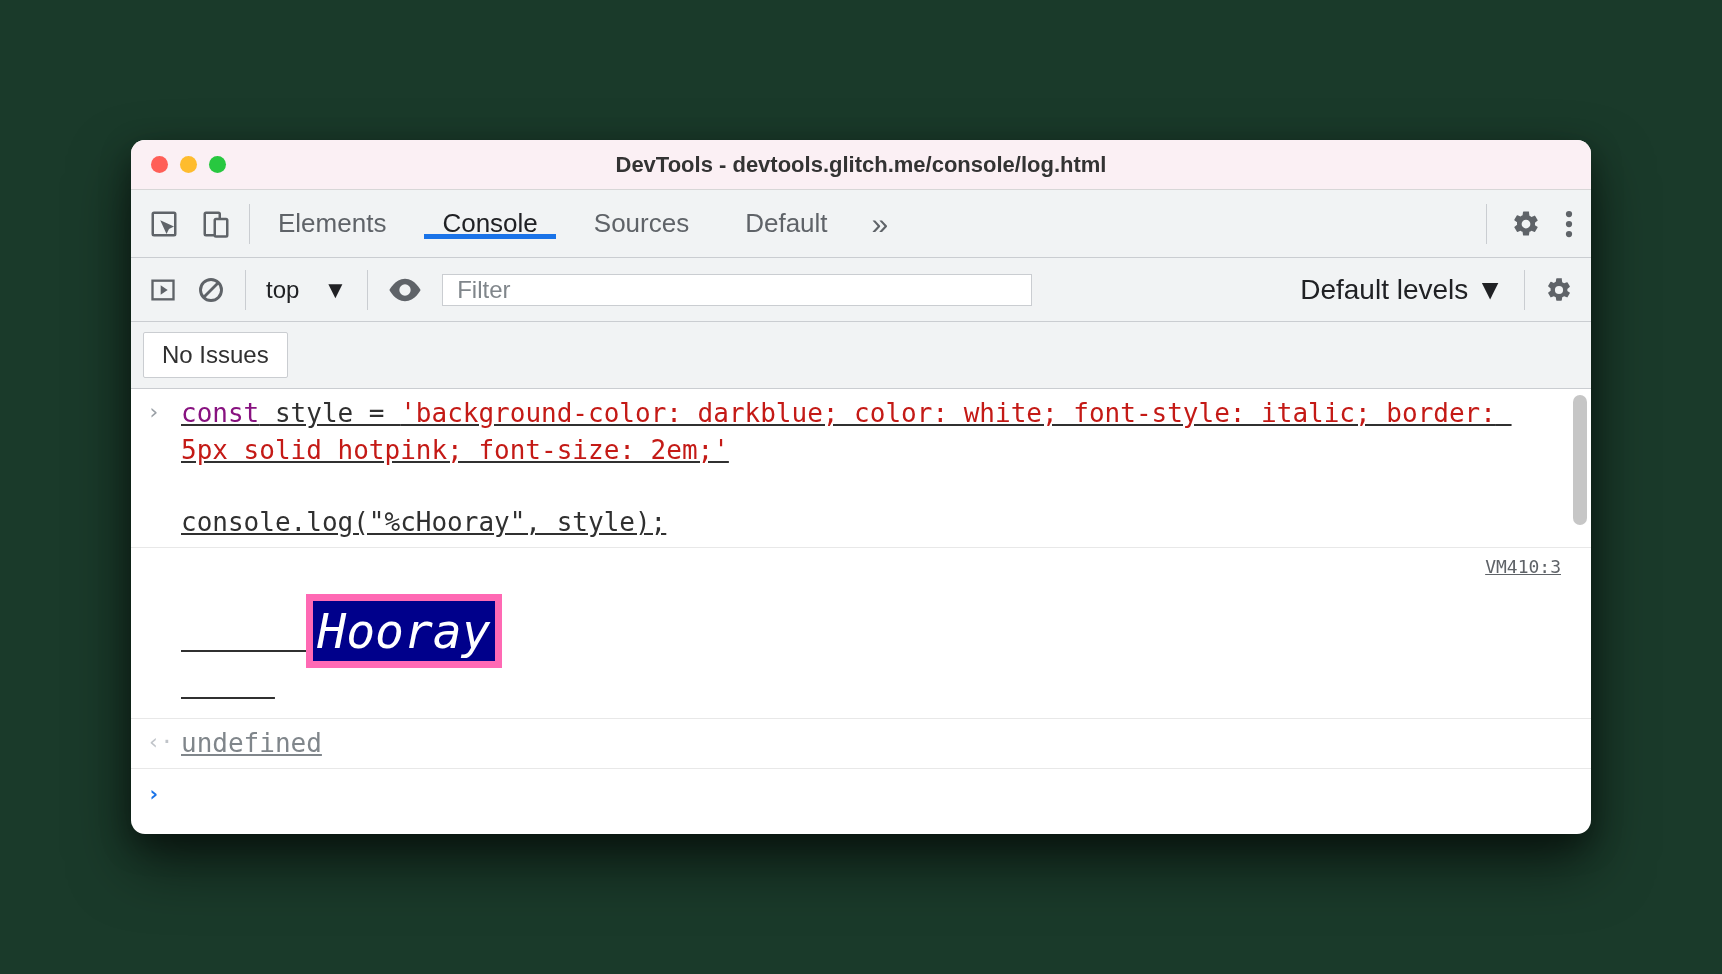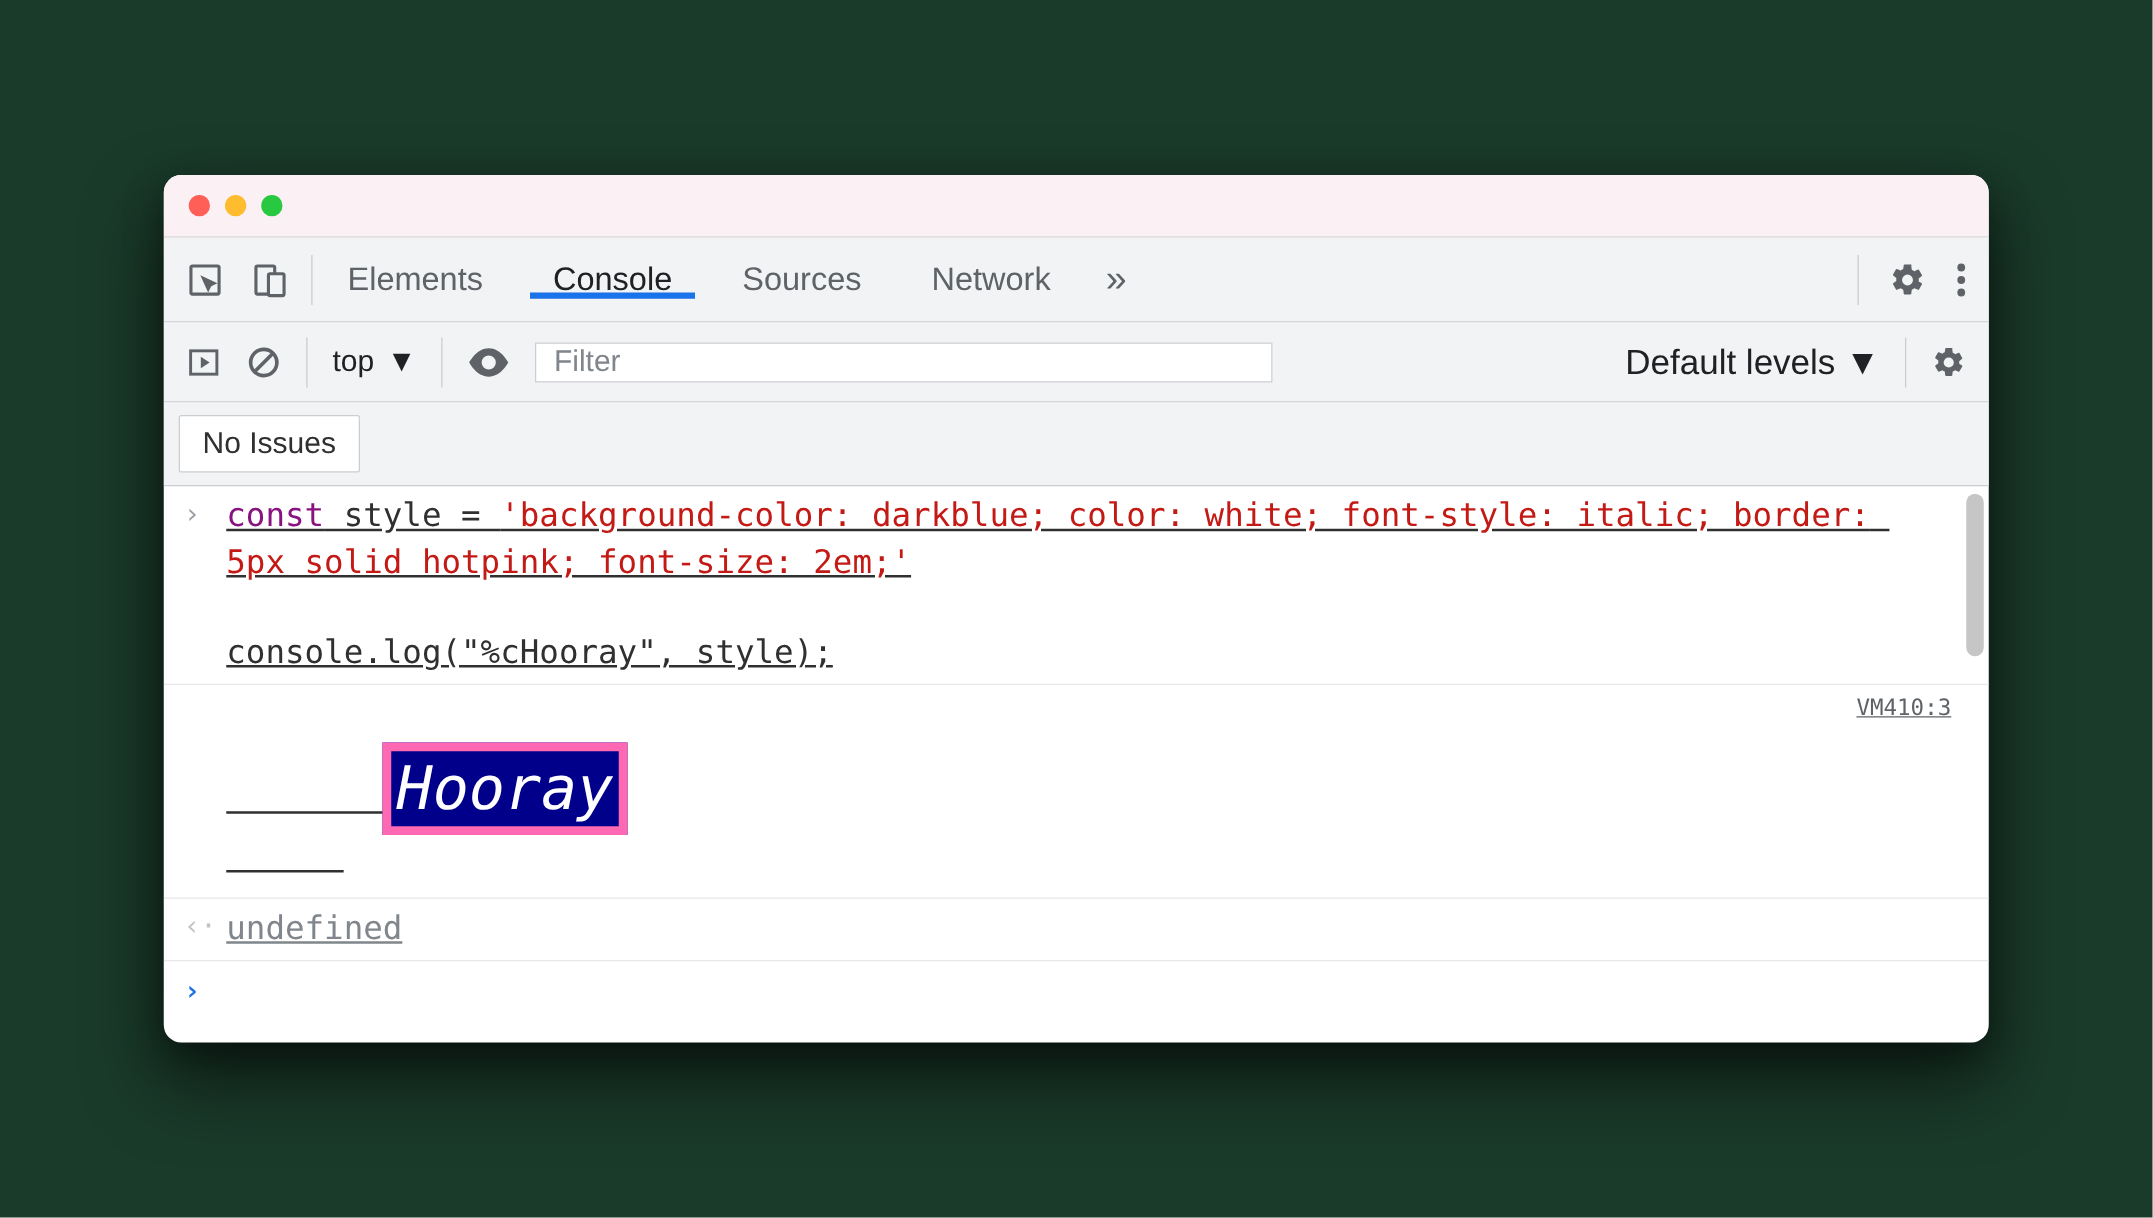--- a/index.html
+++ b/index.html
@@ -73,21 +73,21 @@
   .chev-more { font-size: 30px; color: #5f6368; padding: 0 16px; align-self: center; cursor:pointer;}
   .gear, .dots3 { color: #5f6368; cursor: pointer; }
   .subbar {
     height: 64px;
     background: #f1f3f4;
     border-bottom: 1px solid #cacdd1;
     display: flex; align-items: center;
     padding: 0 18px; gap: 20px;
   }
   .ctx {
-    font-size: 24px; color: #202124; display: flex; align-items: center; gap: 10px; cursor:pointer;
+    font-size: 24px; color: #202124; display: flex; align-items: center; gap: 24px; cursor:pointer;
   }
   .eye { cursor:pointer; }
   .filter {
     flex: 1; max-width: 590px;
     height: 32px;
     border: 1px solid #cacdd1;
     background: #fff;
     font-size: 24px; color: #5f6368;
     padding: 0 14px;
     display: flex; align-items: center;
@@ -158,20 +158,21 @@
 <body>
 
 <div class="window">
 
   <div class="titlebar">
     <div class="traffic">
       <div class="dot red"></div>
       <div class="dot yellow"></div>
       <div class="dot green"></div>
     </div>
+    <div class="titletext">DevTools - devtools.glitch.me/console/log.html</div>
   </div>
 
   <div class="toolbar">
     <div class="tb-left">
       <span>
         <svg width="30" height="30" viewBox="0 0 24 24" fill="none" stroke="#5f6368" stroke-width="2">
           <rect x="3" y="3" width="18" height="18" rx="1"></rect>
           <path d="M9 9 l5 11 l2 -4 l4 -2 z" fill="#5f6368" stroke="none"></path>
         </svg>
       </span>
@@ -180,21 +181,21 @@
           <rect x="3" y="3" width="12" height="18" rx="1"></rect>
           <rect x="11" y="8" width="10" height="14" rx="1" fill="#f1f3f4"></rect>
         </svg>
       </span>
     </div>
     <div class="divider"></div>
     <div class="tabs">
       <div class="tab">Elements</div>
       <div class="tab active">Console</div>
       <div class="tab">Sources</div>
-      <div class="tab">Network</div>
+      <div class="tab">Default</div>
     </div>
     <div class="chev-more">»</div>
     <div class="tb-right">
       <div class="divider"></div>
       <span class="gear">
         <svg width="30" height="30" viewBox="0 0 24 24" fill="#5f6368">
             <path d="M19.14,12.94a7,7,0,0,0,.05-.94,7,7,0,0,0-.05-.94l2-1.58a.5.5,0,0,0,.12-.64l-1.9-3.3a.5.5,0,0,0-.6-.22l-2.39,1a7,7,0,0,0-1.62-.94l-.36-2.54A.5.5,0,0,0,13.9,2H10.1a.5.5,0,0,0-.49.42L9.25,5a7,7,0,0,0-1.62.94l-2.39-1a.5.5,0,0,0-.6.22l-1.9,3.3a.5.5,0,0,0,.12.64l2,1.58a7,7,0,0,0,0,1.88l-2,1.58a.5.5,0,0,0-.12.64l1.9,3.3a.5.5,0,0,0,.6.22l2.39-1a7,7,0,0,0,1.62.94l.36,2.54a.5.5,0,0,0,.49.42h3.8a.5.5,0,0,0,.49-.42l.36-2.54a7,7,0,0,0,1.62-.94l2.39,1a.5.5,0,0,0,.6-.22l1.9-3.3a.5.5,0,0,0-.12-.64ZM12,15.5A3.5,3.5,0,1,1,15.5,12,3.5,3.5,0,0,1,12,15.5Z"></path>
           </svg>
       </span>
       <span class="dots3">

